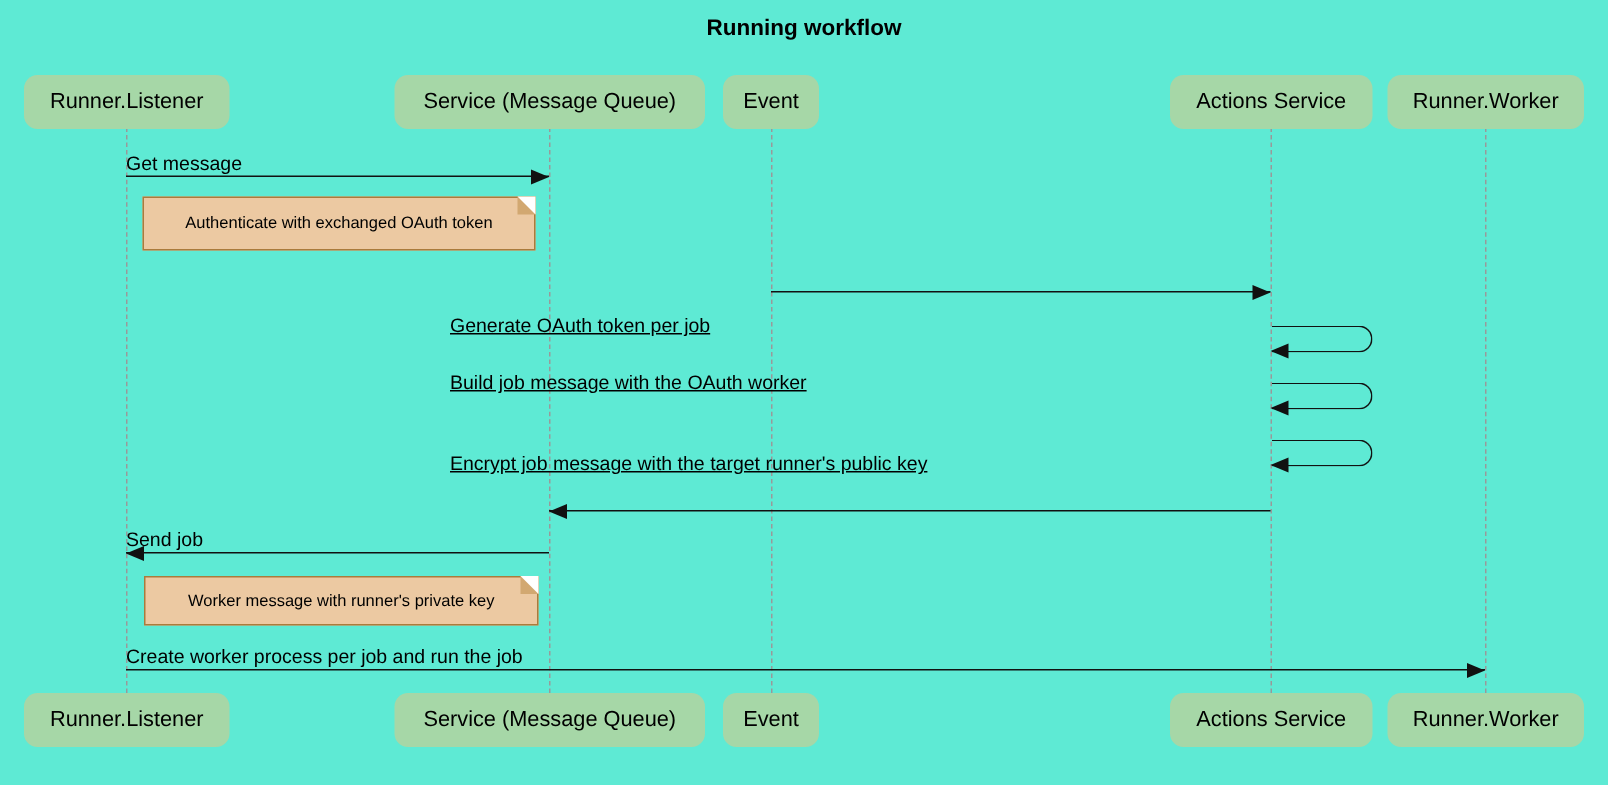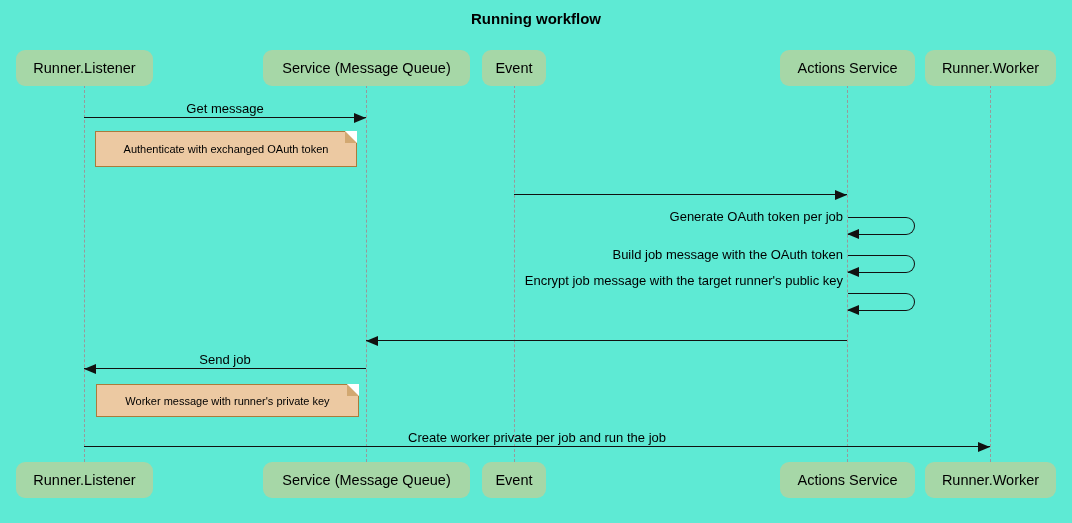--- a/index.html
+++ b/index.html
@@ -34,24 +34,24 @@
     border-radius: 9px;
     display: flex;
     align-items: center;
     justify-content: center;
     font-size: 14.5px;
     white-space: nowrap;
   }
   .msg-label {
     position: absolute;
     font-size: 13px;
-    text-align: center;
+    text-align: left;
     white-space: nowrap;
   }
-  .msg-label.right { text-align: right; }
+  .msg-label.right { text-align: left; text-decoration: underline; }
   .line {
     position: absolute;
     height: 0;
     border-top: 1.5px solid #111111;
   }
   .arr-r, .arr-l {
     position: absolute;
     width: 0; height: 0;
     border-top: 5px solid transparent;
     border-bottom: 5px solid transparent;
@@ -124,40 +124,40 @@
       <span>Authenticate with exchanged OAuth token</span>
     </div>
 
   <div class="line" style="left:514px; top:194px; width:333px"></div>
   <div class="arr-r" style="left:835px; top:190px"></div>
 
   <div class="msg-label right" style="left:300px; top:209px; width:543px">Generate OAuth token per job</div>
   <div class="loop" style="top:217px"></div>
   <div class="arr-l" style="left:847px; top:229px"></div>
 
-  <div class="msg-label right" style="left:300px; top:247px; width:543px">Build job message with the OAuth token</div>
+  <div class="msg-label right" style="left:300px; top:247px; width:543px">Build job message with the OAuth worker</div>
   <div class="loop" style="top:255px"></div>
   <div class="arr-l" style="left:847px; top:267px"></div>
 
-  <div class="msg-label right" style="left:300px; top:273px; width:543px">Encrypt job message with the target runner's public key</div>
+  <div class="msg-label right" style="left:300px; top:301px; width:543px">Encrypt job message with the target runner's public key</div>
   <div class="loop" style="top:293px"></div>
   <div class="arr-l" style="left:847px; top:305px"></div>
 
   <div class="line" style="left:366px; top:340px; width:481px"></div>
   <div class="arr-l" style="left:366px; top:336px"></div>
 
   <div class="msg-label" style="left:84px; top:352px; width:282px">Send job</div>
   <div class="line" style="left:84px; top:368px; width:282px"></div>
   <div class="arr-l" style="left:84px; top:364px"></div>
 
   <div class="note" style="left:96px; top:384px; width:261px; height:31px">
       <span>Worker message with runner's private key</span>
     </div>
 
-  <div class="msg-label" style="left:84px; top:430px; width:906px">Create worker private per job and run the job</div>
+  <div class="msg-label" style="left:84px; top:430px; width:906px">Create worker process per job and run the job</div>
   <div class="line" style="left:84px; top:446px; width:906px"></div>
   <div class="arr-r" style="left:978px; top:442px"></div>
 
   <div class="actor" style="left:16px;  top:462px; width:137px">
       <span>Runner.Listener</span>
     </div>
   <div class="actor" style="left:263px; top:462px; width:207px">
       <span>Service (Message Queue)</span>
     </div>
   <div class="actor" style="left:482px; top:462px; width:64px">

